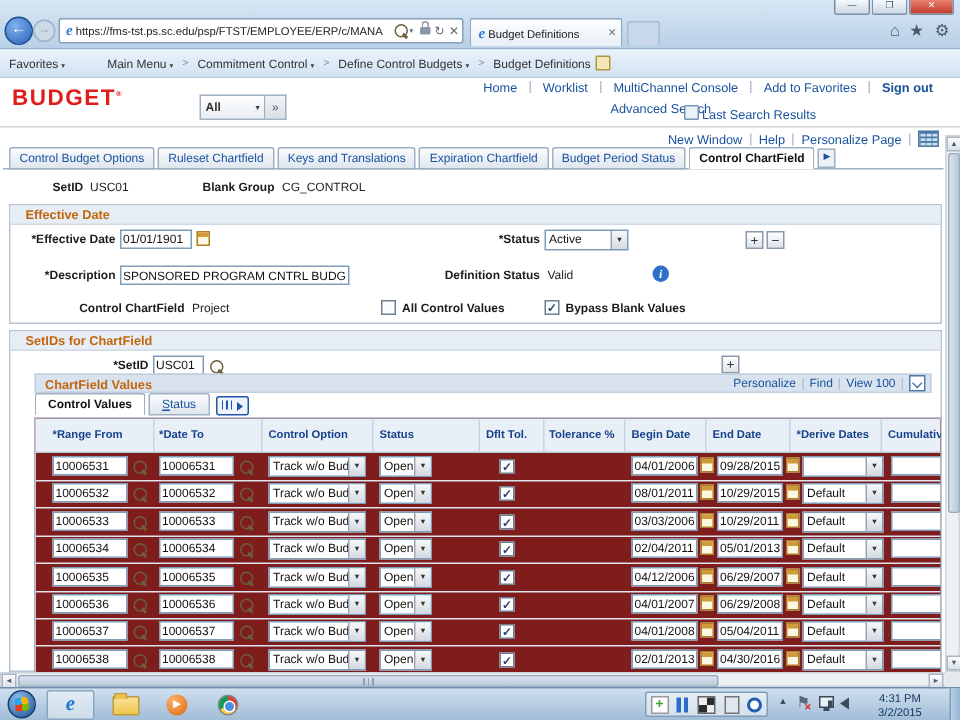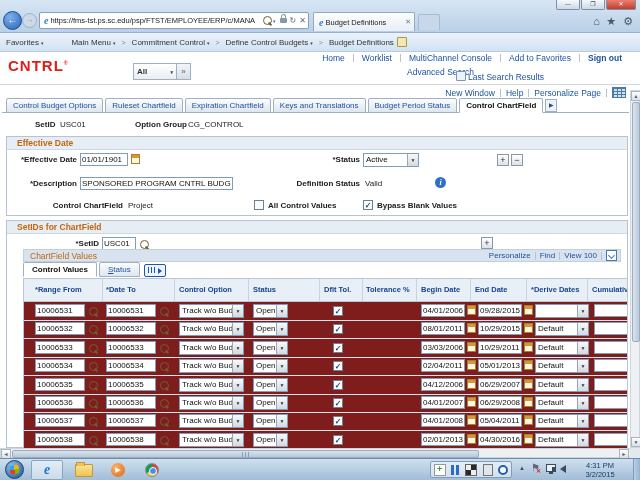--- a/index.html
+++ b/index.html
@@ -95,21 +95,21 @@
   .cbx{position:absolute;width:10px;height:10px;background:#fbfcfd;border:1px solid #6f7f90;
        font-size:8px;line-height:9px;color:#24466e;text-align:center;box-sizing:border-box;font-weight:bold}
   .pmbtn{position:absolute;width:12px;height:12px;border:1px solid #8a98a8;background:linear-gradient(#fff,#dde3ea);
          text-align:center;line-height:10px;font-size:9px;color:#333;box-sizing:border-box}
   .info{position:absolute;width:11px;height:11px;border-radius:50%;background:#2e6fc9;color:#fff;
         font:italic bold 8px "Liberation Serif",serif;text-align:center;line-height:11px}
 
   
   #gridbar{position:absolute;left:16px;right:6px;top:28px;height:13px;background:#d9e3ef;border:1px solid #c2cfdd;
            display:flex;align-items:center;box-sizing:border-box}
-  #gridbar .title{font-size:8.5px;font-weight:normal;color:#c2660e;margin-left:6px;flex:1}
+  #gridbar .title{font-size:8.5px;font-weight:bold;color:#c2660e;margin-left:6px;flex:1}
   #gridbar .links{display:flex;gap:4px;align-items:center;margin-right:3px}
   #gridbar .lnk{font-size:8px}
   .dlic{width:9px;height:9px;background:#fff;border:1px solid #4a7aa8;position:relative}
   .dlic::after{content:"";position:absolute;left:2px;top:2px;width:4px;height:4px;border-left:1px solid #4a7aa8;border-bottom:1px solid #4a7aa8;transform:rotate(-45deg)}
   #gridtabs{position:absolute;left:16px;top:41px;display:flex;align-items:flex-end;gap:2px}
   .gtab{border:1px solid #9fb0c4;font-size:8px;padding:2px 8px;border-radius:2px 2px 0 0;white-space:nowrap}
   .gtab.active{background:#fff;font-weight:bold;color:#111;border-bottom:1px solid #fff;z-index:2;position:relative}
   .gtab.inactive{background:linear-gradient(#fbfcfd,#dfe6ee);color:#19519e}
   .gtab.inactive::first-letter{text-decoration:underline}
   .showall{width:20px;height:11px;border:1px solid #2255aa;border-radius:2px;background:#eef4fb;position:relative;margin-left:2px}
@@ -229,21 +229,21 @@
   <span class="lnk">Home</span>
     <span class="sep"></span>
   <span class="lnk">Worklist</span>
     <span class="sep"></span>
   <span class="lnk">MultiChannel Console</span>
     <span class="sep"></span>
   <span class="lnk">Add to Favorites</span>
     <span class="sep"></span>
   <span class="lnk" style="font-weight:bold">Sign out</span>
 </div>
-<div id="oracle"><span>CNTRL</span><sup>®</sup></div>
+<div id="oracle"><span>BUDGET</span><sup>®</sup></div>
 <div id="searchbar">
   <div class="allbox">
       <span>All</span>
       <span class="dd">▾</span>
     </div>
   <div class="gobtn">»</div>
 </div>
 <span class="abs lnk" style="left:407px;top:67px">Advanced Search</span>
 <span class="abs" style="left:456px;top:66px"><span class="lsricon"></span><span class="lnk">Last Search Results</span></span>
 <div id="hr1"></div>
@@ -254,32 +254,32 @@
   <span class="lnk">Help</span>
     <span class="sep"></span>
   <span class="lnk">Personalize Page</span>
     <span class="sep"></span>
   <span class="gridic"></span>
 </div>
 
 <div id="comptabs">
   <span class="ctab">Control Budget Options</span>
   <span class="ctab">Ruleset Chartfield</span>
+  <span class="ctab">Keys and Translations</span>
   <span class="ctab">Expiration Chartfield</span>
-  <span class="ctab">Keys and Translations</span>
   <span class="ctab">Budget Period Status</span>
   <span class="ctab active">Control ChartField</span>
   <span class="tabnext">▶</span>
 </div>
 <div id="tabline"></div>
 
 <div id="keysrow">
   <span class="lbl" style="left:35px">SetID</span>
   <span class="val" style="left:60px">USC01</span>
-  <span class="lbl" style="left:135px">Option Group</span>
+  <span class="lbl" style="left:135px">Blank Group</span>
   <span class="val" style="left:188px">CG_CONTROL</span>
 </div>
 
 <div class="gbox" style="top:136px;height:80px">
   <div class="gbox-h"></div>
   <span class="gbox-t">Effective Date</span>
 
   <span class="abs lbl ralign" style="left:0;top:18px;width:70px">*Effective Date</span>
   <input class="ti" style="left: 73px; top: 16px; width: 48px;" value="01/01/1901">
   <span class="cal" style="left:124px;top:17px"></span>

